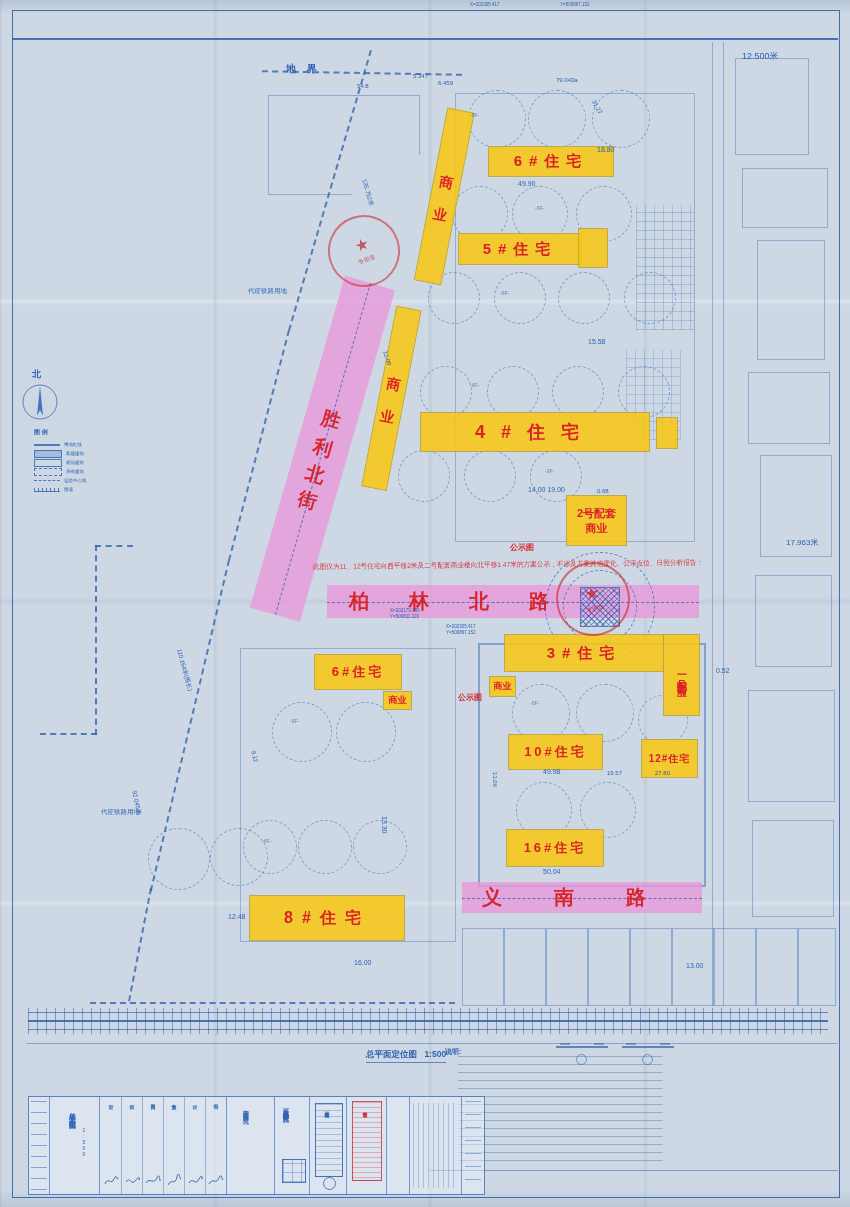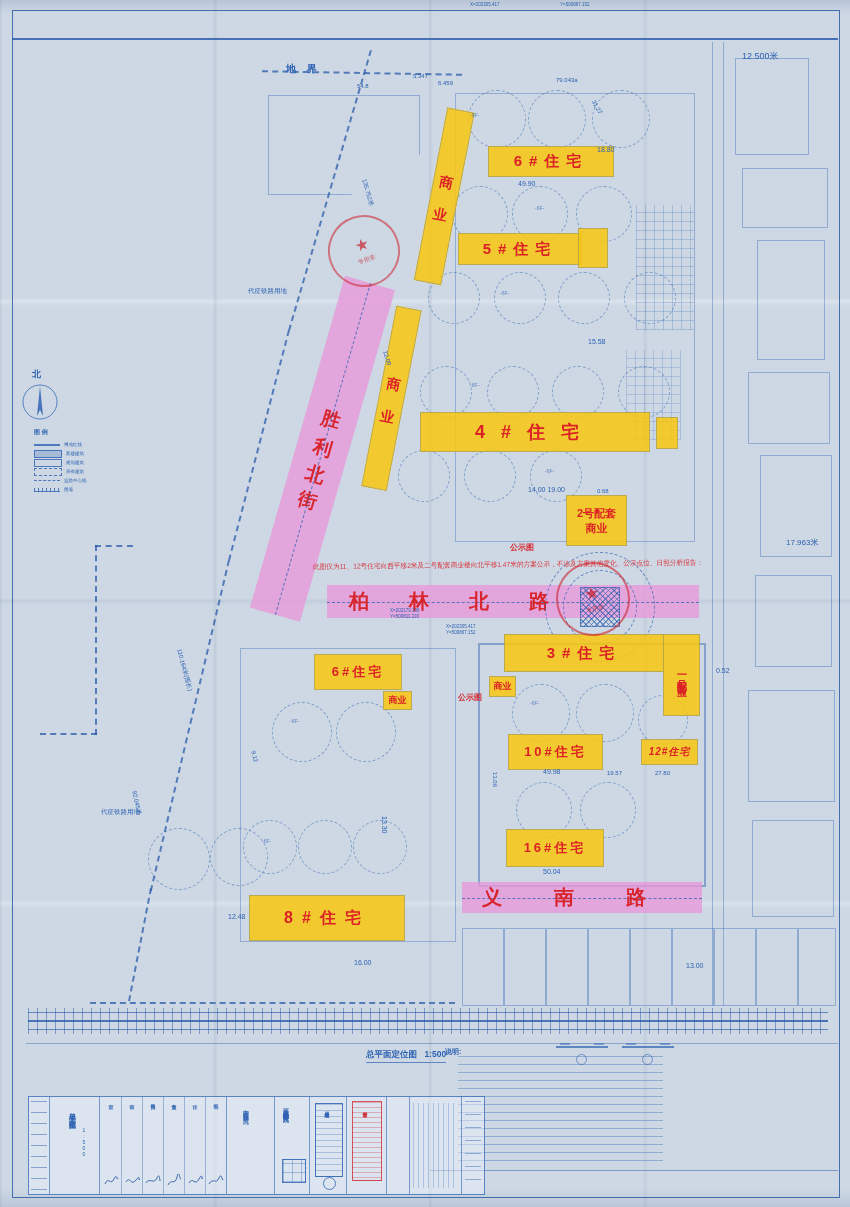--- a/index.html
+++ b/index.html
@@ -182,21 +182,21 @@
   </div>
   <div class="yellow" style="left:663px;top:634px;width:37px;height:82px;">
     <span class="lbl v" style="font-size:10px;letter-spacing:2px;">一号配套商业</span>
   </div>
   <div class="yellow" style="left:489px;top:676px;width:27px;height:21px;">
     <span class="lbl" style="font-size:9px;">商业</span>
   </div>
   <div class="yellow" style="left:508px;top:734px;width:95px;height:36px;">
     <span class="lbl" style="font-size:13px;letter-spacing:3px;">10#住宅</span>
   </div>
-  <div class="yellow" style="left:641px;top:739px;width:57px;height:26px;font-style:italic;">
+  <div class="yellow" style="left:641px;top:739px;width:57px;height:39px;">
     <span class="lbl" style="font-size:10px;letter-spacing:1px;">12#住宅</span>
   </div>
   <div class="yellow" style="left:506px;top:829px;width:98px;height:38px;">
     <span class="lbl" style="font-size:13px;letter-spacing:3px;">16#住宅</span>
   </div>
 
   <div class="t" style="left:742px;top:50px;font-size:9px;">12.500米</div>
   <div class="t" style="left:556px;top:77px;font-size:6px;">79.043a</div>
   <div class="t" style="left:786px;top:537px;font-size:8px;">17.963米</div>
   <div class="t" style="left:368px;top:178px;font-size:6px;transform:rotate(74deg);transform-origin:left top;">135.752米</div>

